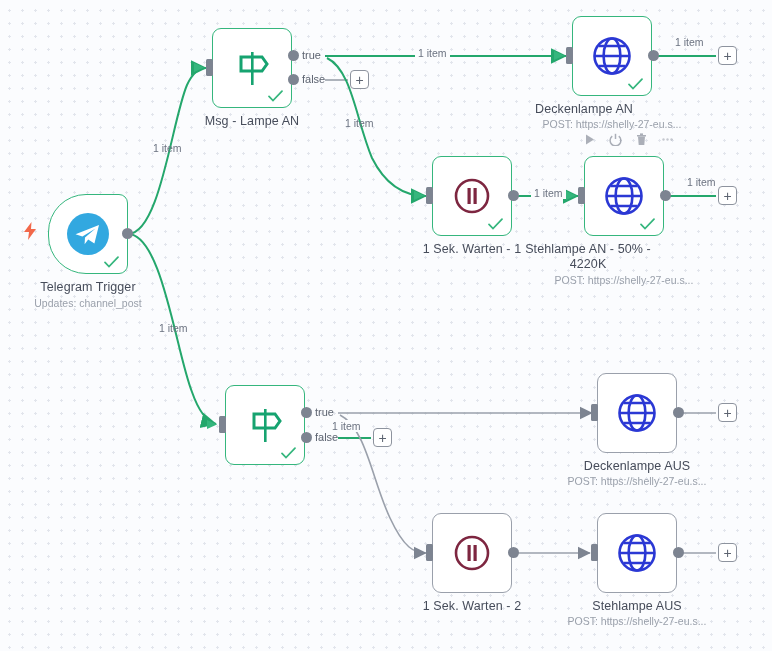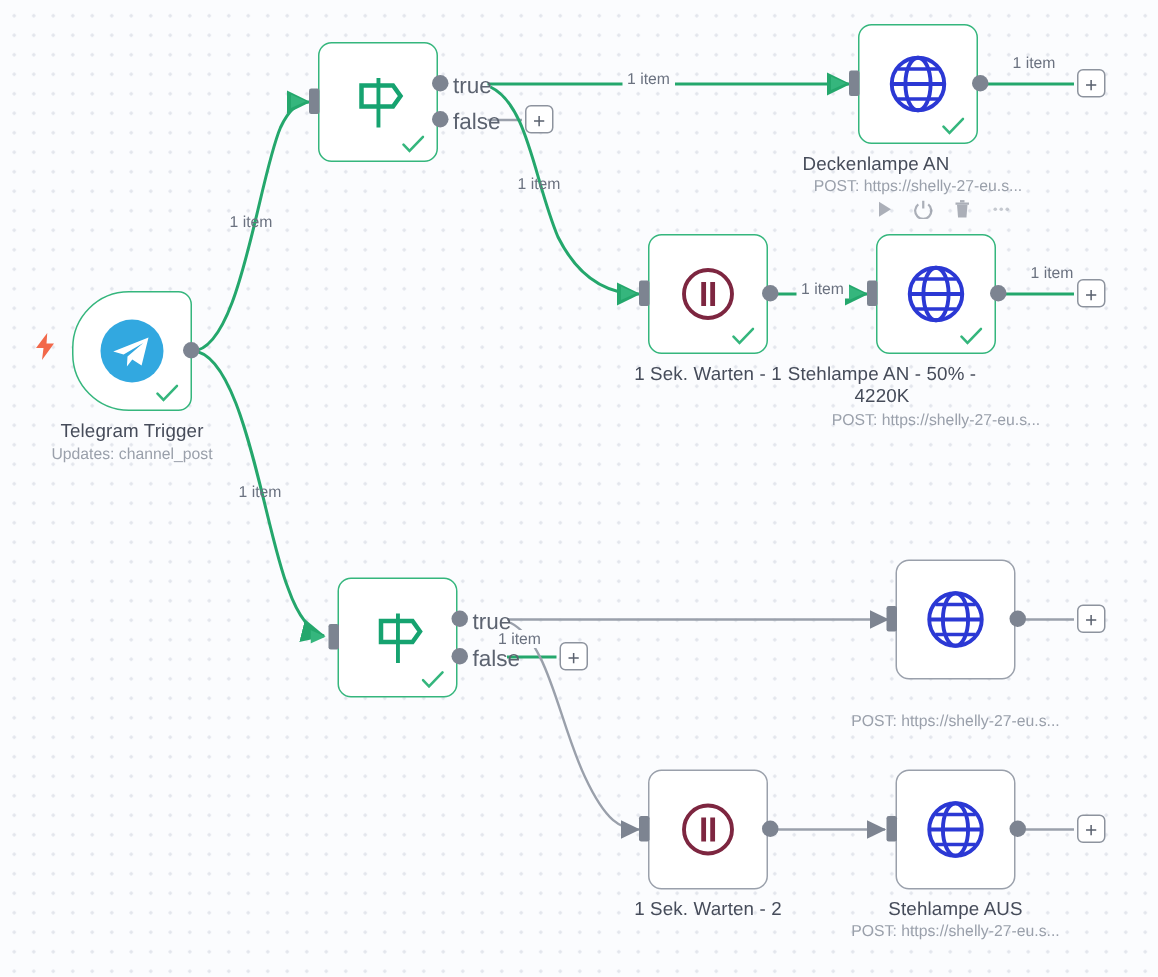--- a/index.html
+++ b/index.html
@@ -65,21 +65,21 @@
   }
   .in-port {
     position: absolute;
     width: 7px; height: 17px; border-radius: 1.5px;
     background: #7d8491;
   }
   .in-arrow { position: absolute; width: 13px; height: 13px; }
 
   .port-label {
     position: absolute;
-    font-size: 15px;
+    font-size: 11px;
     color: #5c6370;
   }
 
   
   .plus {
     position: absolute;
     width: 19px; height: 19px;
     border: 1.3px solid #8d939e;
     border-radius: 4px;
     background: #ffffff;
@@ -194,20 +194,21 @@
     </svg>
   </div>
   <svg class="in-arrow" style="left:194px; top:61px;" viewBox="0 0 13 13">
     <path d="M0,2 L10,6.5 L0,11 Z" fill="#35b67d"></path>
   </svg>
   <div class="in-port" style="left:206px; top:59px;"></div>
   <div class="out-dot" style="left:288px; top:50px;"></div>
   <div class="out-dot" style="left:288px; top:74px;"></div>
   <div class="port-label" style="left:302px; top:49px;">true</div>
   <div class="port-label" style="left:302px; top:73px;">false</div>
+  <div class="title" style="left:252px; top:114px;">Msg - Lampe AN</div>
 
   <div class="node ok" style="left:572px; top:16px;">
     <svg class="glyph" width="44" height="44" viewBox="0 0 44 44">
       <circle cx="22" cy="22" r="17.5" fill="none" stroke="#2b38d4" stroke-width="2.6"></circle>
       <ellipse cx="22" cy="22" rx="8.4" ry="17.5" fill="none" stroke="#2b38d4" stroke-width="2.6"></ellipse>
       <line x1="4.5" y1="22" x2="39.5" y2="22" stroke="#2b38d4" stroke-width="2.6"></line>
       <path d="M8.5,12 H35.5 M8.5,32 H35.5" stroke="#2b38d4" stroke-width="2.3" fill="none"></path>
     </svg>
     <svg class="check" viewBox="0 0 15 12">
       <path d="M1,6.4 L5,10.6 L14,1.2" fill="none" stroke="#35b67d" stroke-width="1.7" stroke-linecap="round"></path>
@@ -298,20 +299,21 @@
   <div class="node" style="left:597px; top:373px;">
     <svg class="glyph" width="44" height="44" viewBox="0 0 44 44">
       <circle cx="22" cy="22" r="17.5" fill="none" stroke="#2b38d4" stroke-width="2.6"></circle>
       <ellipse cx="22" cy="22" rx="8.4" ry="17.5" fill="none" stroke="#2b38d4" stroke-width="2.6"></ellipse>
       <line x1="4.5" y1="22" x2="39.5" y2="22" stroke="#2b38d4" stroke-width="2.6"></line>
       <path d="M8.5,12 H35.5 M8.5,32 H35.5" stroke="#2b38d4" stroke-width="2.3" fill="none"></path>
     </svg>
   </div>
   <div class="in-port" style="left:591px; top:404px;"></div>
   <div class="out-dot" style="left:673px; top:407px;"></div>
+  <div class="title" style="left:637px; top:459px;">Deckenlampe AUS</div>
   <div class="subtitle" style="left:637px; top:475px;">POST: https://shelly-27-eu.s...</div>
 
   <div class="node" style="left:432px; top:513px;">
     <svg class="glyph" width="42" height="42" viewBox="0 0 42 42">
       <circle cx="21" cy="21" r="16" fill="none" stroke="#7d2640" stroke-width="2.6"></circle>
       <rect x="16.5" y="13" width="3.2" height="16" fill="#7d2640"></rect>
       <rect x="22.5" y="13" width="3.2" height="16" fill="#7d2640"></rect>
     </svg>
   </div>
   <div class="in-port" style="left:426px; top:544px;"></div>

